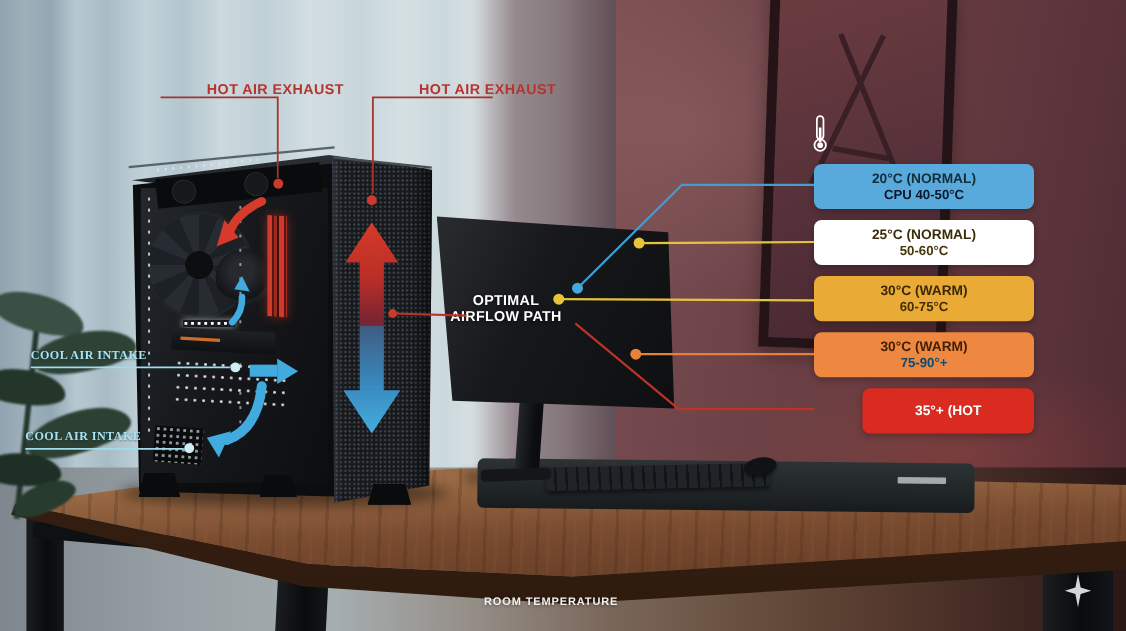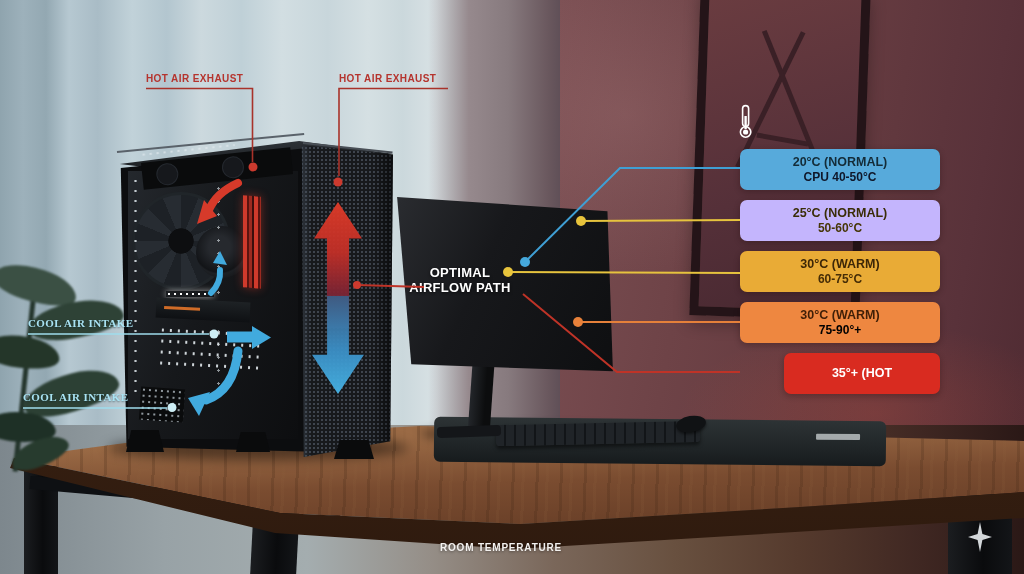--- a/index.html
+++ b/index.html
@@ -134,21 +134,21 @@
     transform:rotate(-10deg);box-shadow:0 2px 3px rgba(0,0,0,.5);}
   .mon-screen{left:396px;top:196px;width:218px;height:178px;
     clip-path:polygon(0.5% 0.5%,97% 8.5%,99.5% 98.5%,7% 94.5%);
     background:linear-gradient(115deg,#2a2c30 0%,#17181b 40%,#0e0f11 100%);}
   .mon-stand{left:470px;top:366px;width:22px;height:66px;transform:skewX(-4deg);
     background:linear-gradient(90deg,#23262a,#0c0d0e 70%);}
   .mon-base{left:437px;top:426px;width:64px;height:11px;border-radius:4px;background:#141619;transform:rotate(-2deg);}
 
   
   .lbl{position:absolute;font-weight:bold;letter-spacing:.4px;white-space:nowrap;}
-  .lbl-hot{font-size:10px;color:#b5342e;}
+  .lbl-hot{font-size:13px;color:#b5342e;margin-left:42px;}
   .hot1{left:146px;top:73px;}
   .hot2{left:339px;top:73px;}
   .lbl-cool{font-size:11px;color:#a9e2f2;text-shadow:0 1px 2px rgba(0,30,40,.45);font-family:Liberation Serif, serif;}
   .cool1{left:28px;top:317px;}
   .cool2{left:23px;top:391px;}
   .optimal{left:404px;top:265px;width:112px;text-align:center;color:#fff;font-size:13px;
     font-weight:bold;line-height:15px;letter-spacing:.3px;text-shadow:0 1px 3px rgba(0,0,0,.6);}
   .room-temp{left:440px;top:542px;color:#f3f1ef;font-size:10px;font-weight:bold;
     letter-spacing:.8px;text-shadow:0 1px 3px rgba(0,0,0,.4);}
 
@@ -245,31 +245,31 @@
       <circle cx="8.6" cy="28" r="5.2" fill="none" stroke="#ffffff" stroke-width="1.6"></circle>
       <line x1="8.6" y1="12" x2="8.6" y2="25" stroke="#ffffff" stroke-width="2.4"></line>
       <circle cx="8.6" cy="28" r="2.6" fill="#ffffff"></circle>
     </svg>
   </div>
   <div class="abs temp-panel">
     <div class="temp-box" style="background: rgb(87, 170, 219);">
       <div class="t1" style="color: rgb(20, 44, 56);">20°C (NORMAL)</div>
       <div class="t2" style="color: #0f172a;">CPU 40-50°C</div>
     </div>
-    <div class="temp-box" style="background: #c4b5fd;">
+    <div class="temp-box" style="background: #ffffff;">
       <div class="t1" style="color: rgb(58, 45, 8);">25°C (NORMAL)</div>
       <div class="t2" style="color: rgb(71, 54, 8);">50-60°C</div>
     </div>
     <div class="temp-box" style="background: rgb(233, 171, 54);">
       <div class="t1" style="color: rgb(61, 39, 7);">30°C (WARM)</div>
       <div class="t2" style="color: rgb(70, 45, 6);">60-75°C</div>
     </div>
     <div class="temp-box" style="background: rgb(238, 135, 64);">
       <div class="t1" style="color: rgb(64, 31, 7);">30°C (WARM)</div>
-      <div class="t2" style="color: #000000;">75-90°+</div>
+      <div class="t2" style="color: #0c4a6e;">75-90°+</div>
     </div>
     <div class="temp-box" style="background: rgb(217, 43, 32); margin-left: 44px;">
       <div class="t1" style="color: rgb(255, 255, 255);">35°+ (HOT</div>
     </div>
   </div>
 
   <div class="lbl lbl-hot hot1">HOT AIR EXHAUST</div>
   <div class="lbl lbl-hot hot2">HOT AIR EXHAUST</div>
   <div class="lbl lbl-cool cool1">COOL AIR INTAKE</div>
   <div class="lbl lbl-cool cool2">COOL AIR INTAKE</div>

